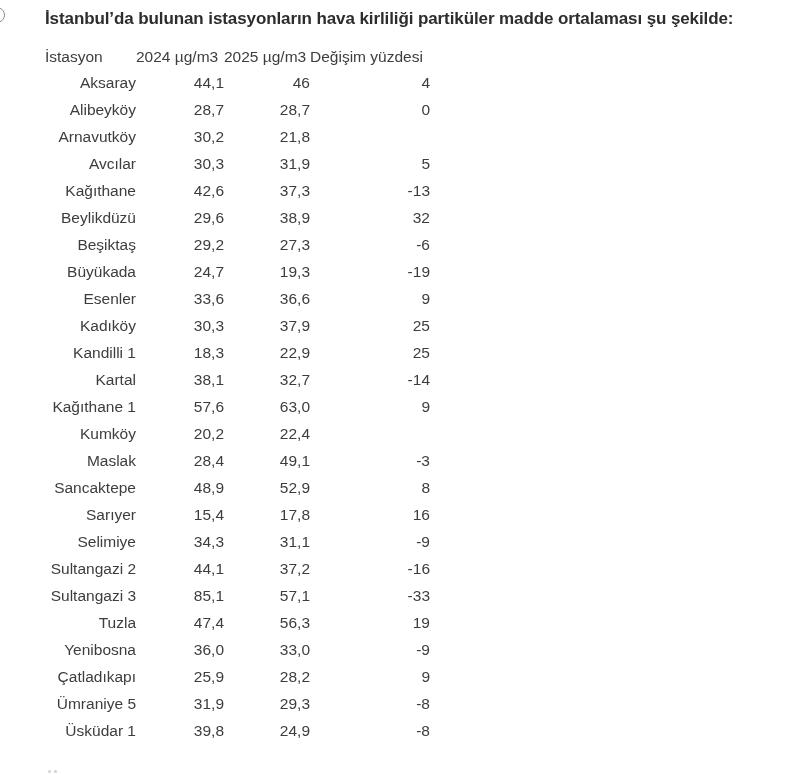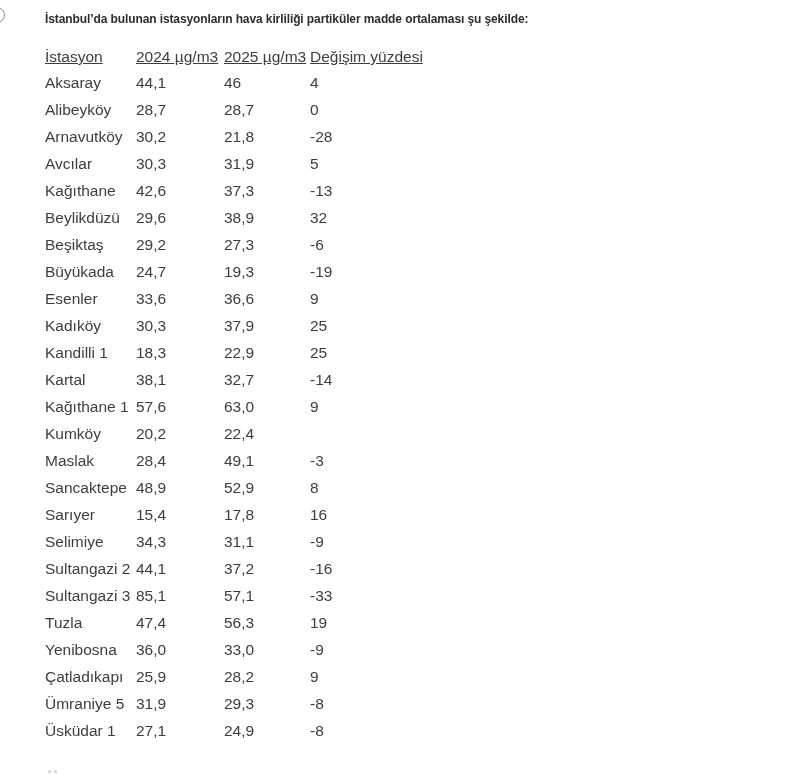--- a/index.html
+++ b/index.html
@@ -14,46 +14,46 @@
     background: #ffffff;
     overflow: hidden;
     font-family: "Liberation Sans", "DejaVu Sans", sans-serif;
     color: #3d3d3d;
   }
   .doc-title {
     position: absolute;
     left: 45px;
     top: 9px;
     width: 720px;
-    font-size: 12px;
+    font-size: 17px;
     font-weight: bold;
     color: #2d2d2d;
     letter-spacing: -0.1px;
     line-height: 20px;
     white-space: nowrap;
   }
   .table {
     position: absolute;
     left: 45px;
     top: 44px;
     width: 430px;
   }
   .thead, .trow {
     display: grid;
     grid-template-columns: 91px 88px 86px 120px;
     align-items: center;
   }
   .thead {
     height: 25px;
     line-height: 25px;
-    text-decoration: underline;
   }
   .trow {
     height: 27px;
     line-height: 27px;
+    text-align: right;
   }
   .cell, .hcell {
     font-size: 15.5px;
     color: #3d3d3d;
     white-space: nowrap;
     overflow: visible;
   }
   
   .edge-arc {
     position: absolute;
@@ -114,21 +114,20 @@
         <div class="trow">
           <div class="cell c0">Alibeyköy</div>
           <div class="cell c1">28,7</div>
           <div class="cell c2">28,7</div>
           <div class="cell c3">0</div>
         </div>
         <div class="trow">
           <div class="cell c0">Arnavutköy</div>
           <div class="cell c1">30,2</div>
           <div class="cell c2">21,8</div>
-          <div class="cell c3">-28</div>
         </div>
         <div class="trow">
           <div class="cell c0">Avcılar</div>
           <div class="cell c1">30,3</div>
           <div class="cell c2">31,9</div>
           <div class="cell c3">5</div>
         </div>
         <div class="trow">
           <div class="cell c0">Kağıthane</div>
           <div class="cell c1">42,6</div>
@@ -243,21 +242,21 @@
           <div class="cell c3">9</div>
         </div>
         <div class="trow">
           <div class="cell c0">Ümraniye 5</div>
           <div class="cell c1">31,9</div>
           <div class="cell c2">29,3</div>
           <div class="cell c3">-8</div>
         </div>
         <div class="trow">
           <div class="cell c0">Üsküdar 1</div>
-          <div class="cell c1">27,1</div>
+          <div class="cell c1">39,8</div>
           <div class="cell c2">24,9</div>
           <div class="cell c3">-8</div>
         </div>
       </div>
   </div>
 
   <div class="bottom-cutoff"></div>
 
 </div>
 

